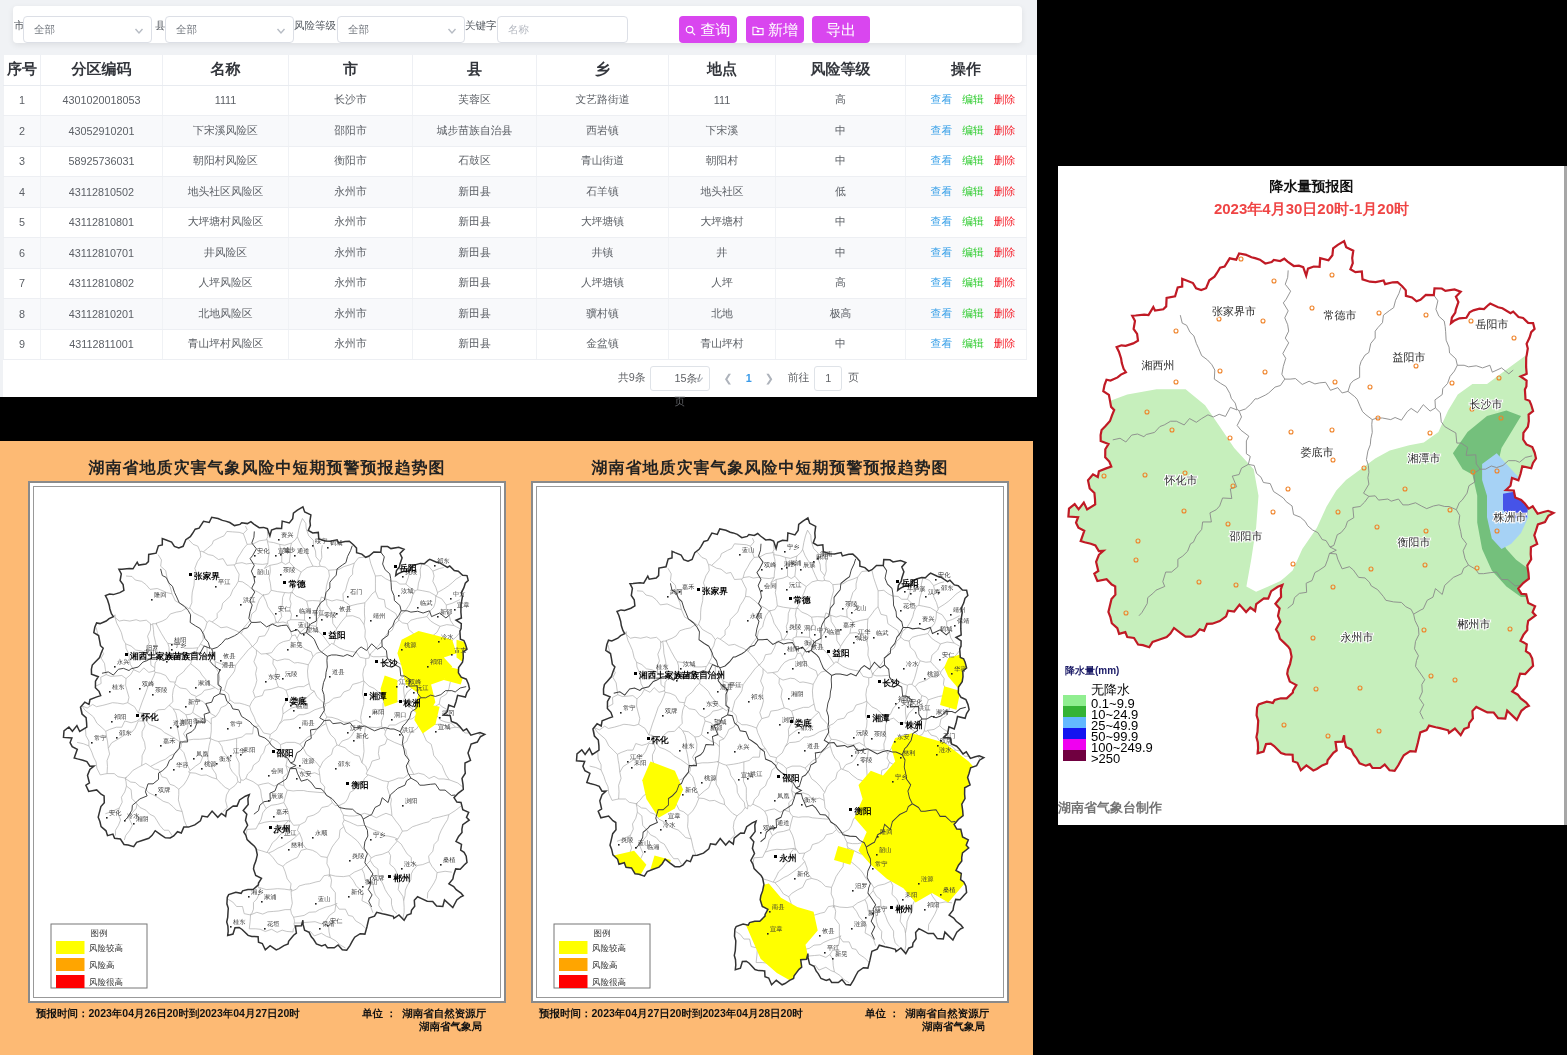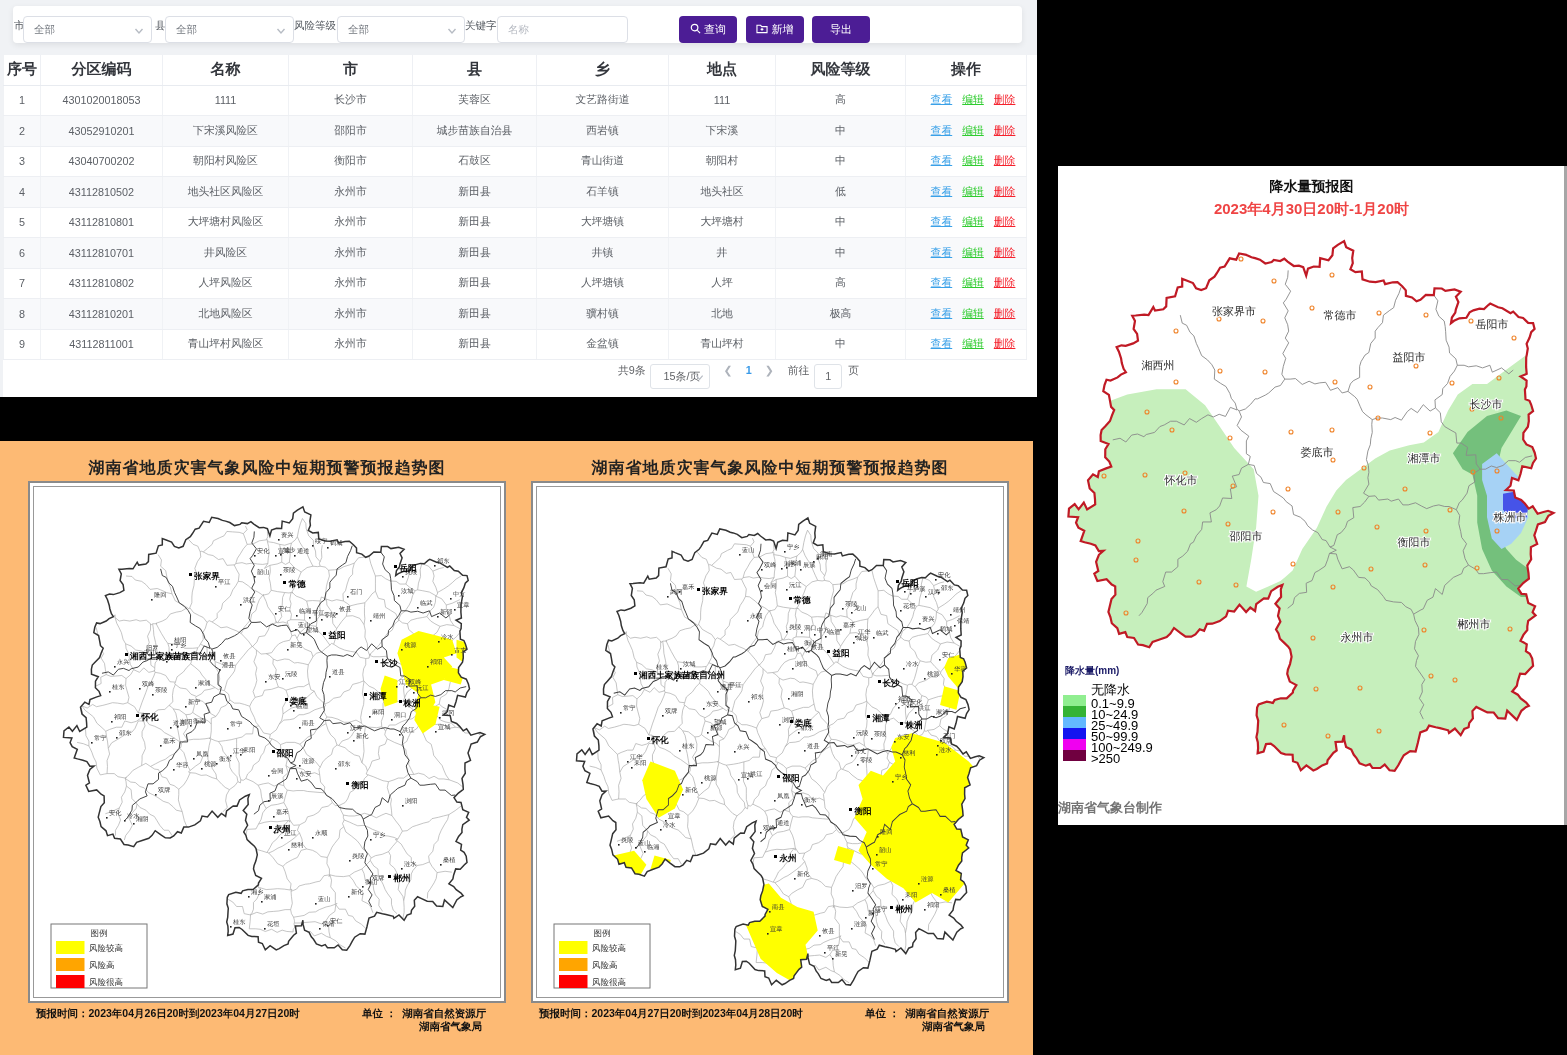--- a/index.html
+++ b/index.html
@@ -4,33 +4,33 @@
 * { margin:0; padding:0; box-sizing:border-box; }
 body { width:1567px; height:1055px; background:#000; position:relative; overflow:hidden;
   font-family:"Liberation Sans",sans-serif; }
 .abs { position:absolute; }
 #pA { left:0; top:0; width:1037px; height:397px; background:#f0f2f5; }
 #fcard { position:absolute; left:13px; top:6px; width:1009px; height:37px; background:#fff;
   border-radius:4px; box-shadow:0 2px 6px rgba(0,0,0,.08); }
 .flabel { position:absolute; top:13px; font-size:10.5px; color:#555a61; }
 .fsel { position:absolute; top:10px; height:27px; border:1px solid #dcdfe6; border-radius:4px;
   background:#fff; font-size:10.5px; color:#73787f; line-height:25px; padding-left:10px; }
-.btn { position:absolute; top:10px; height:27px; background:#4c1d95; color:#fff; font-size:11px;
+.btn { position:absolute; top:10px; height:27px; background:#d946ef; color:#fff; font-size:15px;
   border-radius:4px; text-align:center; line-height:27px; }
 #tcard { position:absolute; left:3px; top:55px; width:1034px; height:342px; background:#fff; }
 .tb { border-collapse:collapse; table-layout:fixed; width:1023px; font-size:10.8px; }
 .tb th { height:30px; font-weight:bold; color:#33363c; border-bottom:1px solid #e8ebf0;
   border-right:1px solid #eef0f4; text-align:center; font-size:15px; }
 .tb td { height:30.5px; color:#5c6066; border-bottom:1px solid #edeff3;
   border-right:1px solid #f0f2f5; text-align:center; }
 .tb th:first-child, .tb td:first-child { border-left:1px solid #f0f2f5; }
 .tb tr.even td { background:#f8f9fb; }
-.lk { margin:0 5px; white-space:nowrap;text-decoration:underline; }
+.lk { margin:0 5px; white-space:nowrap; }
 .lk.b { color:#3aa1e8; } .lk.g { color:#2fcc2f; } .lk.r { color:#f5222d; }
-#pag { position:absolute; left:615px; top:309px; height:28px; display:flex; align-items:flex-start;
+#pag { position:absolute; left:615px; top:309px; height:28px; display:flex; align-items:center;
   font-size:10.8px; color:#606266; }
 #pB { left:0; top:441px; width:1033px; height:614px; background:#fdba74; }
 .mtitle { position:absolute; top:17px; width:478px; text-align:center; font-size:16px;
   font-weight:bold; color:#222; letter-spacing:1px; }
 .mframe { position:absolute; top:40px; width:478px; height:522px; border:2px solid #8a8a8a; background:#fff; }
 .mframe .inner { position:absolute; left:3px; top:3px; right:3px; bottom:3px; border:1px solid #999; }
 .mfoot { position:absolute; font-size:10.5px; font-weight:bold; color:#111; }
 #pC { left:1058px; top:166px; width:509px; height:659px; background:#fff; border-right:3px solid #a6a6a6; }
 .leg { position:absolute; font-size:13px; color:#000; }
 </style></head>
@@ -105,21 +105,21 @@
             <td>下宋溪风险区</td>
             <td>邵阳市</td>
             <td>城步苗族自治县</td>
             <td>西岩镇</td>
             <td>下宋溪</td>
             <td>中</td>
             <td style="padding-left:14px"><span class="lk b">查看</span><span class="lk g">编辑</span><span class="lk r">删除</span></td>
           </tr>
           <tr>
             <td>3</td>
-            <td>43040700202</td>
+            <td>58925736031</td>
             <td>朝阳村风险区</td>
             <td>衡阳市</td>
             <td>石鼓区</td>
             <td>青山街道</td>
             <td>朝阳村</td>
             <td>中</td>
             <td style="padding-left:14px"><span class="lk b">查看</span><span class="lk g">编辑</span><span class="lk r">删除</span></td>
           </tr>
           <tr class="even">
             <td>4</td>
@@ -184,21 +184,21 @@
             <td>新田县</td>
             <td>金盆镇</td>
             <td>青山坪村</td>
             <td>中</td>
             <td style="padding-left:14px"><span class="lk b">查看</span><span class="lk g">编辑</span><span class="lk r">删除</span></td>
           </tr>
         </tbody>
       </table>
     <div id="pag">
       <span>共9条</span>
-      <span style="display:inline-block;width:60px;height:25px;border:1px solid #dfe3e8;border-radius:3px;margin-left:4px;line-height:23px;padding-left:13px;position:relative;color:#606266">15条/页<svg width="9" height="9" viewBox="0 0 10 10" style="position:absolute;right:5px;top:8px">
+      <span style="display:inline-block;width:60px;height:25px;border:1px solid #dfe3e8;border-radius:3px;margin-left:4px;line-height:23px;padding-left:24px;position:relative;color:#606266">15条/页<svg width="9" height="9" viewBox="0 0 10 10" style="position:absolute;right:5px;top:8px">
             <path d="M1.5 3 L5 7 L8.5 3" fill="none" stroke="#b7bcc4" stroke-width="1.4"></path>
           </svg></span>
       <span style="margin-left:14px;color:#aeb3bb">❮</span>
       <span style="margin-left:13px;color:#3a9ae8;font-weight:bold">1</span>
       <span style="margin-left:13px;color:#aeb3bb">❯</span>
       <span style="margin-left:14px">前往</span>
       <span style="display:inline-block;width:28px;height:25px;border:1px solid #dfe3e8;border-radius:3px;margin-left:5px;text-align:center;line-height:23px">1</span>
       <span style="margin-left:6px">页</span>
     </div>
   </div>

